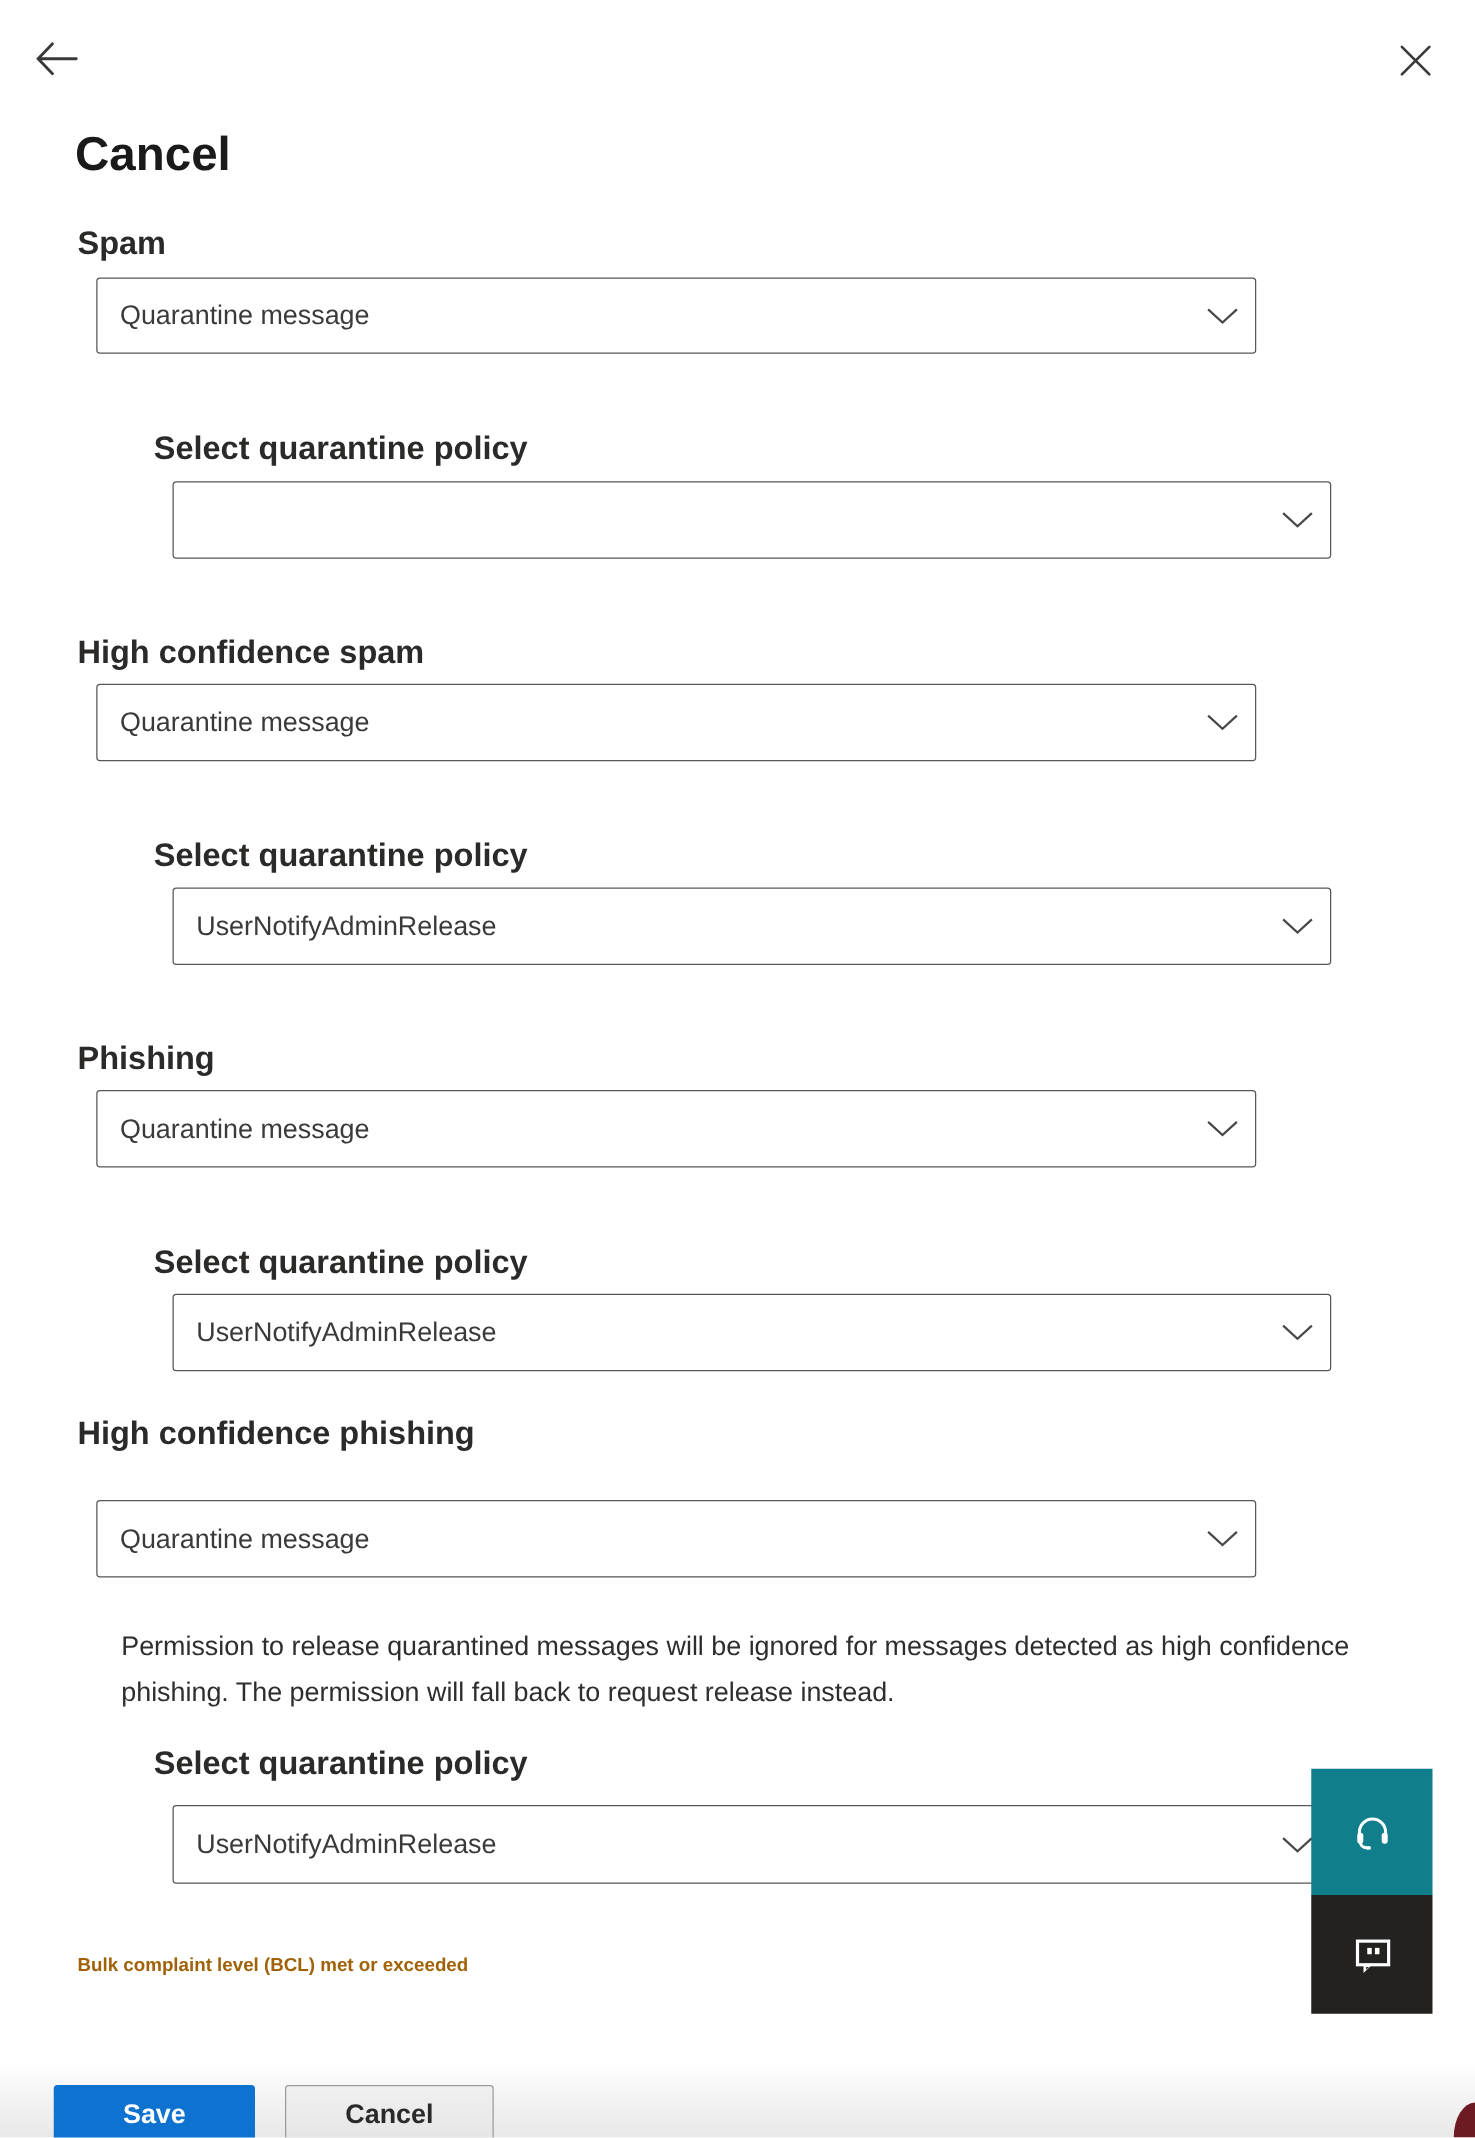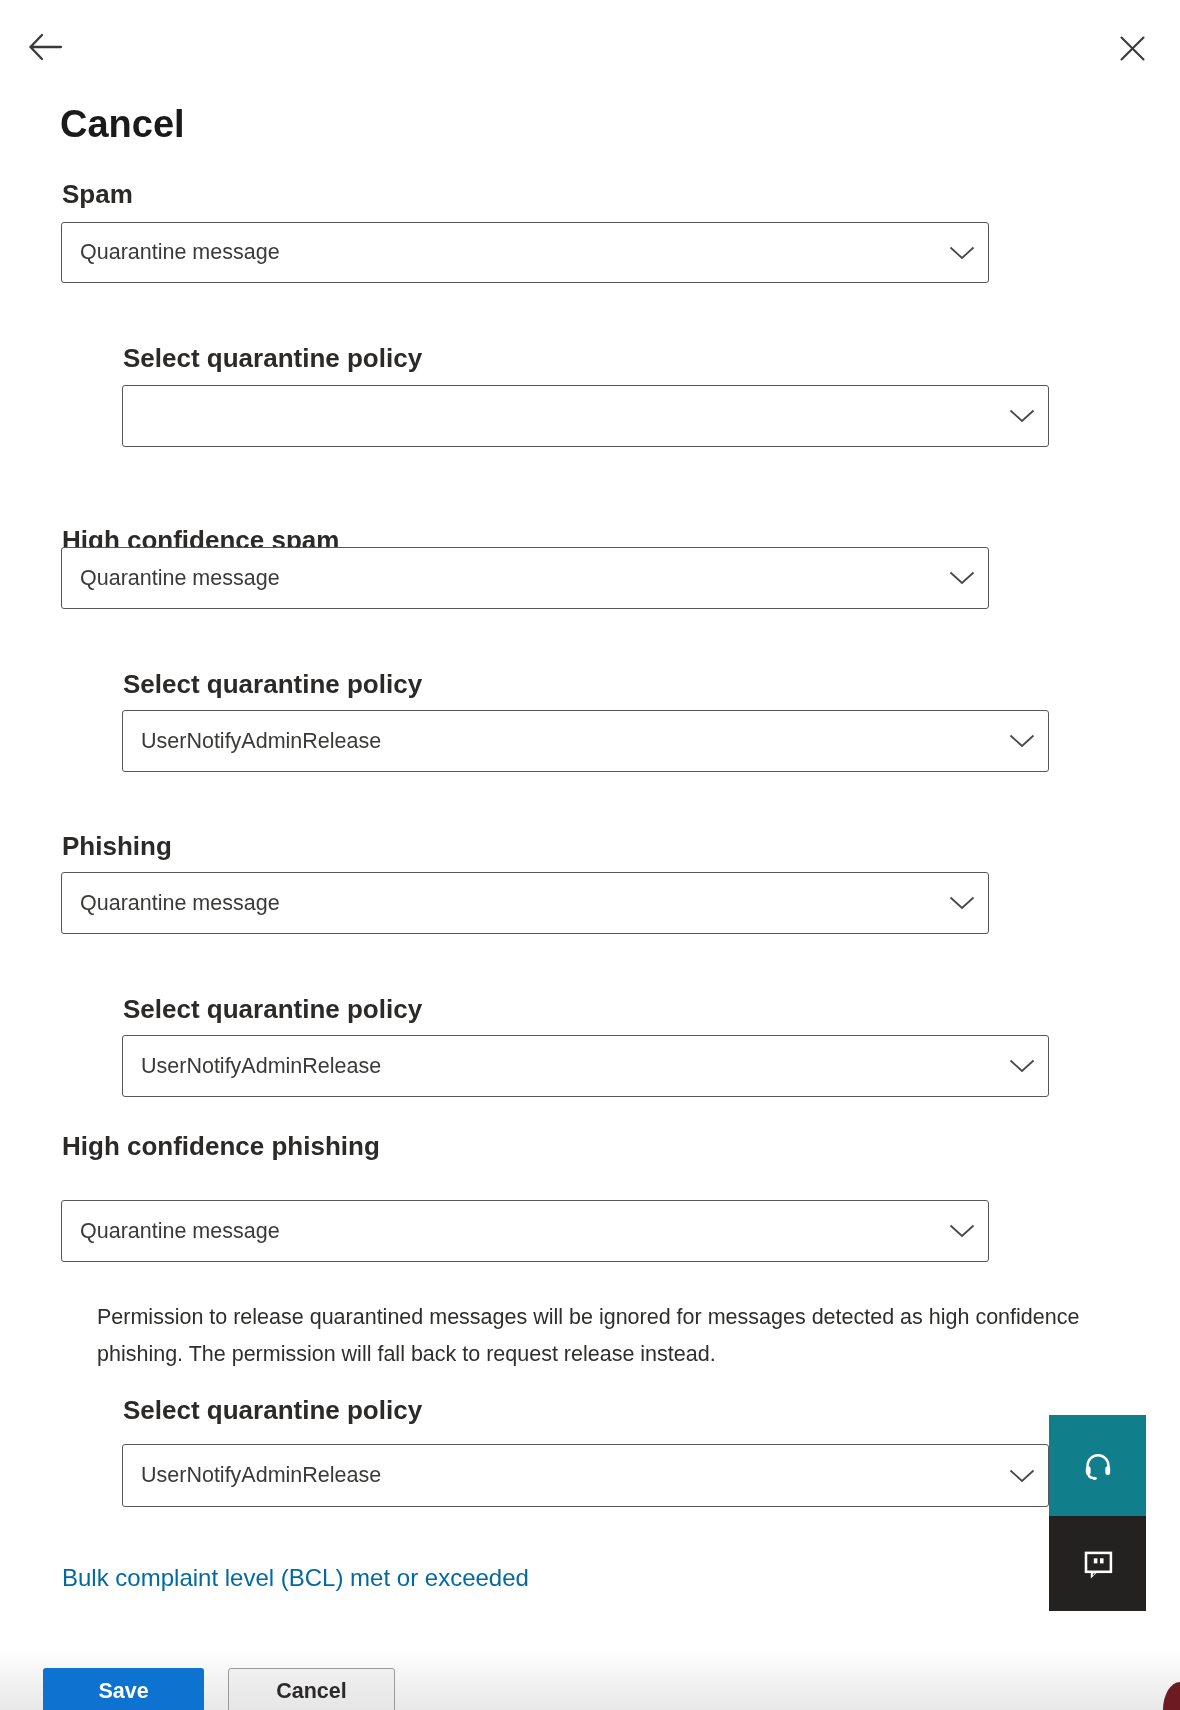--- a/index.html
+++ b/index.html
@@ -28,36 +28,37 @@
     font-size:26px;font-weight:600;color:#2b2a29;line-height:28px;
     white-space:nowrap;
   }
   .dropdown{
     position:absolute;
     background:#ffffff;
     border:1.5px solid #595755;
     border-radius:3px;
     box-sizing:border-box;
     cursor:pointer;
+    margin-left:16px;
   }
   .dropdown .dd-text{
     position:absolute;left:18px;top:0;bottom:0;
     display:flex;align-items:center;
     font-size:21.5px;color:#3b3a39;white-space:nowrap;
   }
   .dropdown .chev{
     position:absolute;right:13px;top:50%;margin-top:-7px;
   }
   .note-text{
     position:absolute;left:61px;top:1299px;width:985px;
     font-size:21.5px;line-height:37px;color:#2f2e2d;margin-left:36px;
   }
   .clipped-label{
     position:absolute;left:62px;top:1564px;height:29px;overflow:hidden;
-    font-size:24px;font-weight:400;color:#0369a1;white-space:nowrap;
+    font-size:15px;font-weight:700;color:#a16207;white-space:nowrap;
   }
   .footer-strip{
     position:absolute;left:0;top:1593px;width:1180px;height:117px;
     background:linear-gradient(180deg,#ffffff 0%,#ffffff 48%,#f3f3f3 74%,#e9e8e8 100%);
   }
   .btn{
     position:absolute;top:1668px;height:47px;
     border-radius:3px;box-sizing:border-box;
     display:flex;align-items:center;justify-content:center;
     font-family:"Liberation Sans","DejaVu Sans",sans-serif;
@@ -120,21 +121,21 @@
 
   <div class="field-label" style="left:123px;top:344px;">Select quarantine policy</div>
   <div class="dropdown" style="left:122px;top:385px;width:927px;height:62px;">
     <span class="chev">
       <svg width="26" height="14" viewBox="0 0 26 14" fill="none">
           <path d="M1.5 1.5 L13 12 L24.5 1.5" stroke="#4a4846" stroke-width="1.8" fill="none"></path>
         </svg>
     </span>
   </div>
 
-  <div class="field-label" style="left:62px;top:526px;">High confidence spam</div>
+  <div class="field-label" style="left:62px;top:507px;">High confidence spam</div>
   <div class="dropdown" style="left:61px;top:547px;width:928px;height:62px;">
     <span class="dd-text">Quarantine message</span>
     <span class="chev">
       <svg width="26" height="14" viewBox="0 0 26 14" fill="none">
           <path d="M1.5 1.5 L13 12 L24.5 1.5" stroke="#4a4846" stroke-width="1.8" fill="none"></path>
         </svg>
     </span>
   </div>
 
   <div class="field-label" style="left:123px;top:670px;">Select quarantine policy</div>

